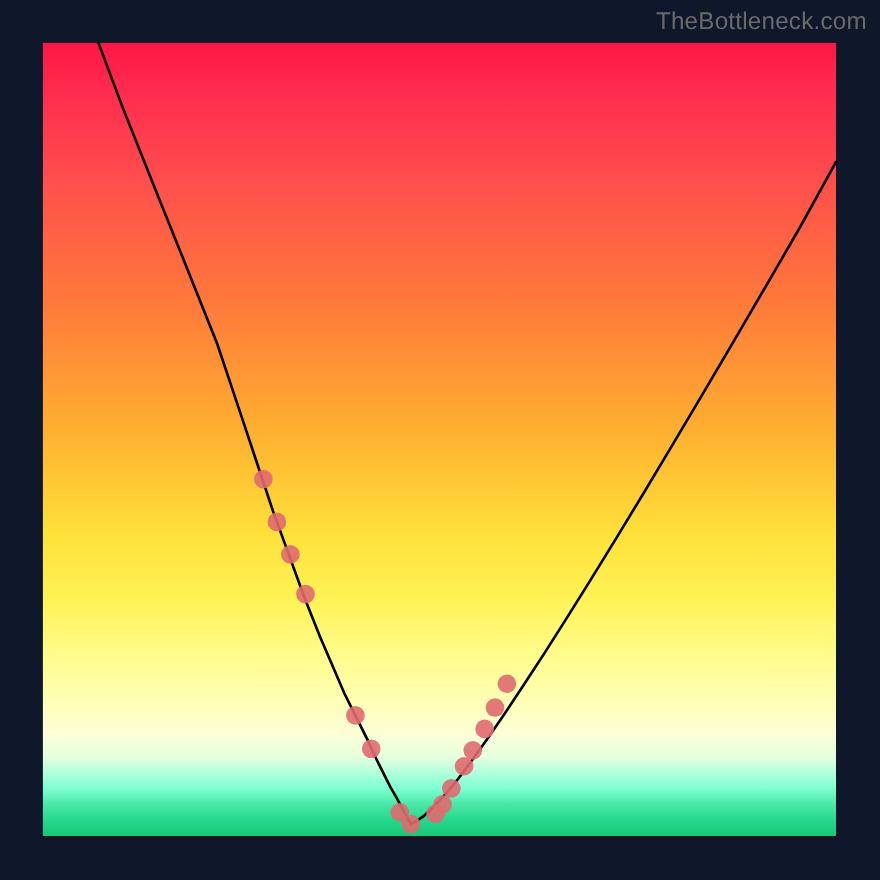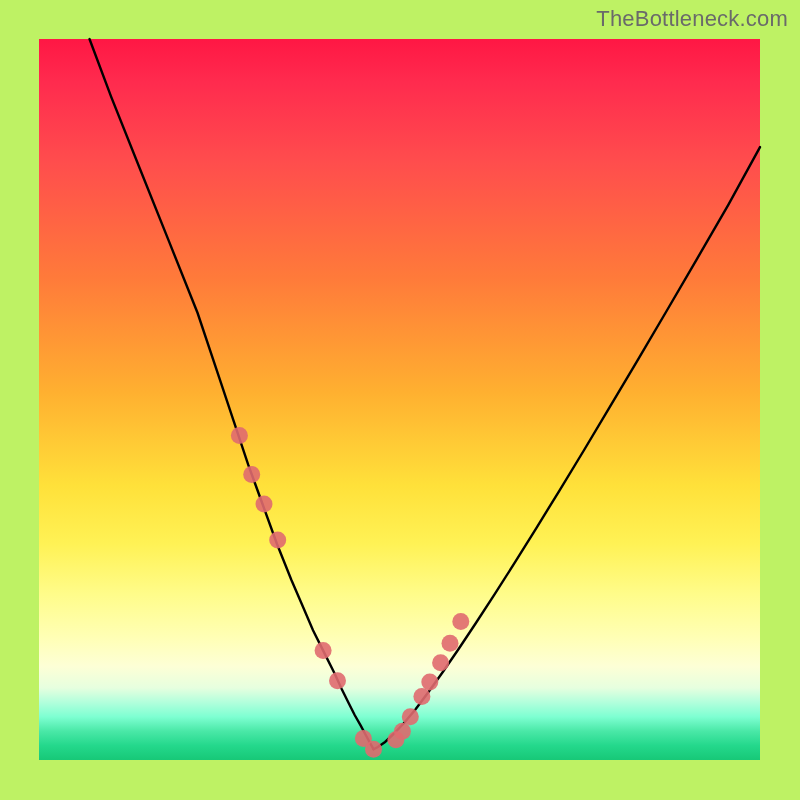--- a/index.html
+++ b/index.html
@@ -8,21 +8,21 @@
     width: 800px;
     height: 800px;
     background: #000;
     overflow: hidden;
     font-family: Arial, Helvetica, sans-serif;
   }
   .frame {
     position: relative;
     width: 800px;
     height: 800px;
-    background: #bef264;
+    background: #0f172a;
   }
   .plot-area {
     position: absolute;
     left: 39px;
     top: 39px;
     width: 721px;
     height: 721px;
     
     background: linear-gradient(
       to bottom,

